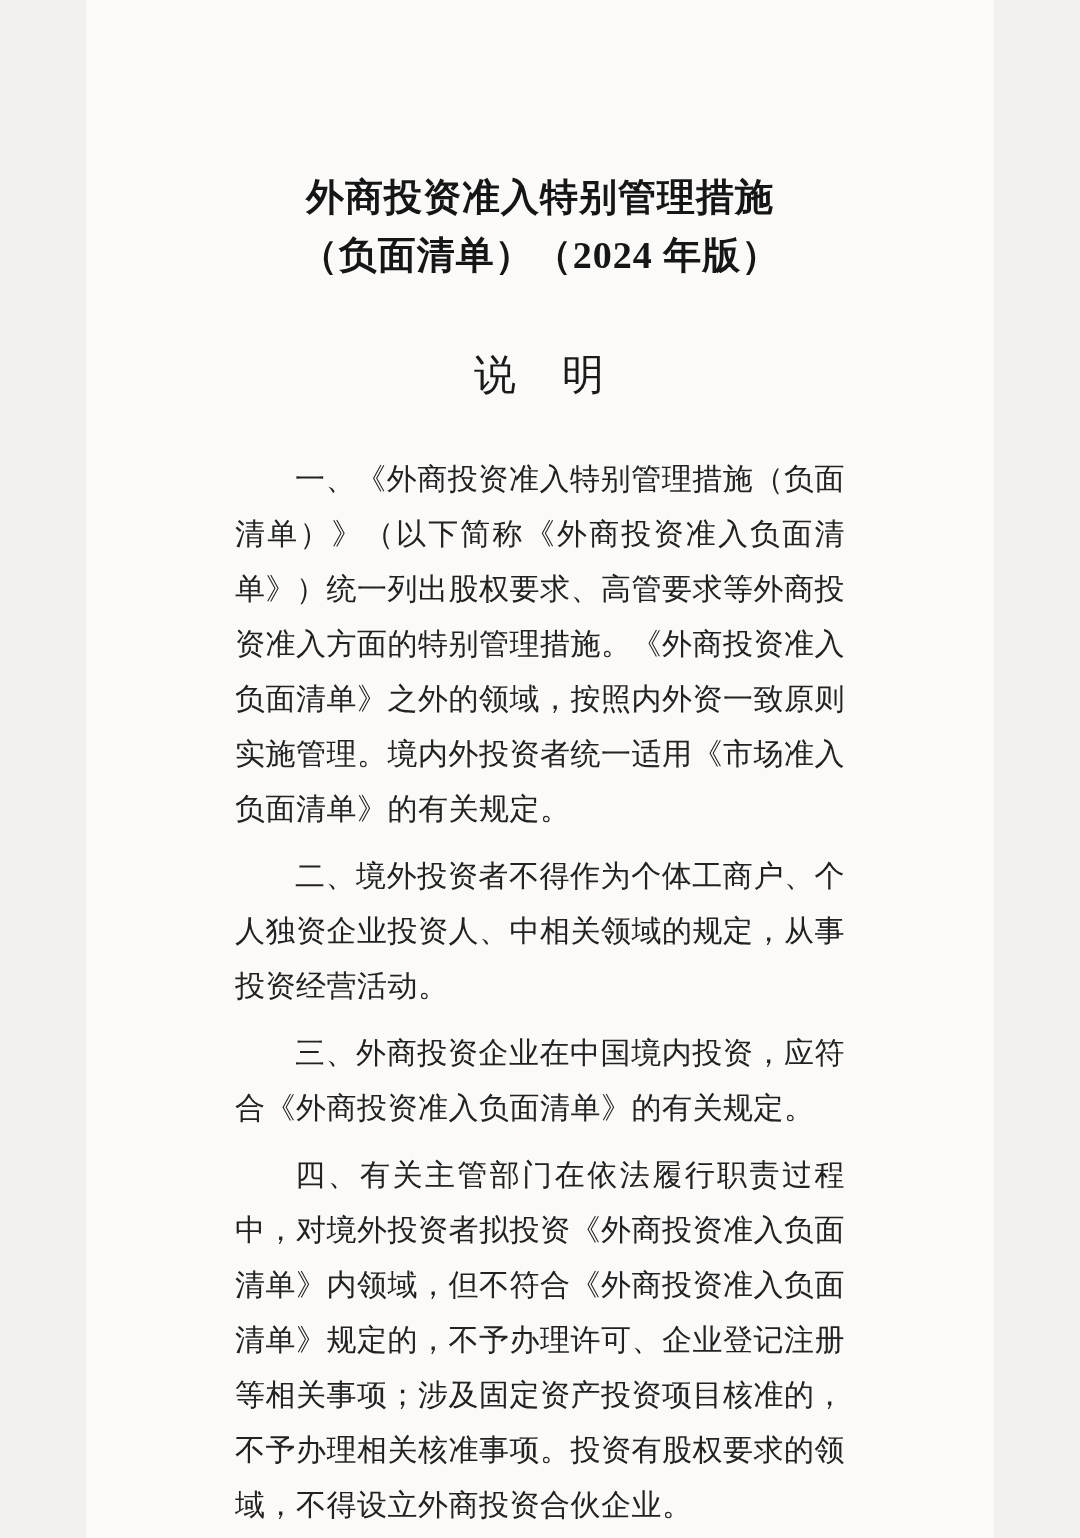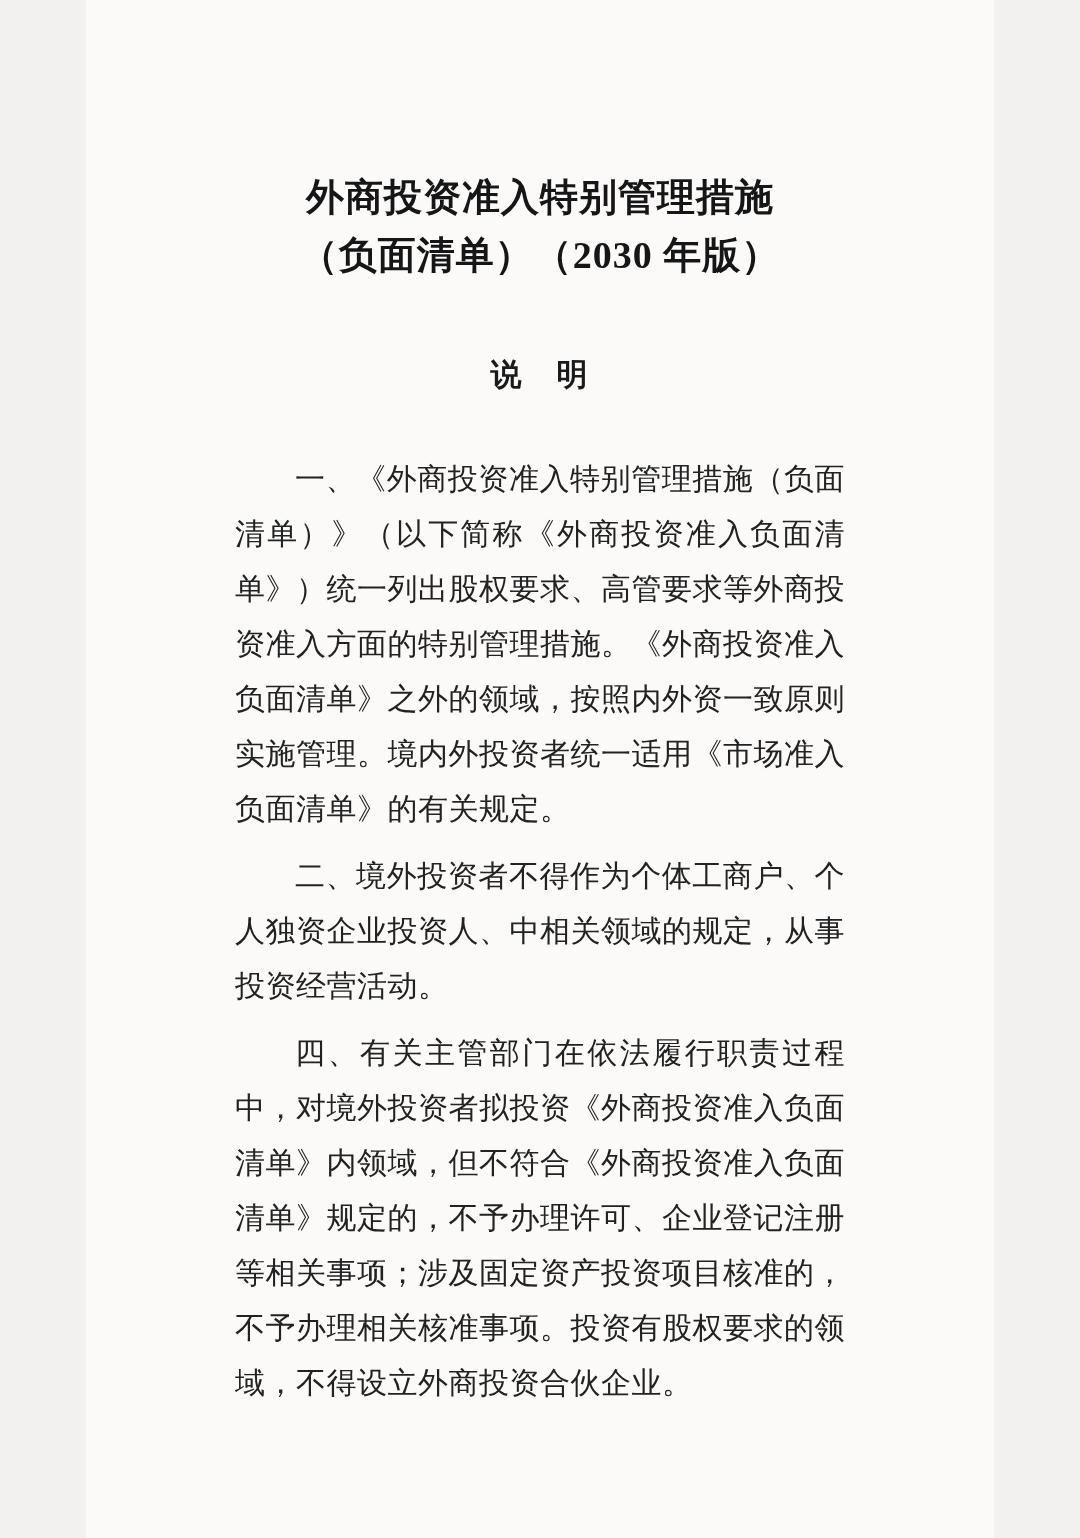--- a/index.html
+++ b/index.html
@@ -27,22 +27,22 @@
     line-height: 58px;
     letter-spacing: 1px;
     color: #161616;
   }
   .doc-title .title-line {
     display: block;
   }
   .section-heading {
     margin: 70px 0 0 0;
     text-align: center;
-    font-size: 31px;
-    font-weight: bold;
+    font-size: 42px;
+    font-weight: normal;
     line-height: 42px;
     letter-spacing: 2px;
     color: #1a1a1a;
   }
   .doc-body {
     margin: 55px 137px 0 137px;
     font-size: 30px;
     line-height: 55px;
     letter-spacing: 0.5px;
     text-align: justify;
@@ -54,24 +54,25 @@
     text-indent: 2em;
   }
 </style>
 </head>
 <body>
 
 <div class="page">
 
   <h1 class="doc-title">
     <span class="title-line">外商投资准入特别管理措施</span>
-    <span class="title-line">（负面清单）（2030 年版）</span>
+    <span class="title-line">（负面清单）（2024 年版）</span>
   </h1>
 
   <h2 class="section-heading">说　明</h2>
 
   <div class="doc-body">
     <p>一、《外商投资准入特别管理措施（负面清单）》（以下简称《外商投资准入负面清单》）统一列出股权要求、高管要求等外商投资准入方面的特别管理措施。《外商投资准入负面清单》之外的领域，按照内外资一致原则实施管理。境内外投资者统一适用《市场准入负面清单》的有关规定。</p>
     <p>二、境外投资者不得作为个体工商户、个人独资企业投资人、中相关领域的规定，从事投资经营活动。</p>
+    <p>三、外商投资企业在中国境内投资，应符合《外商投资准入负面清单》的有关规定。</p>
     <p>四、有关主管部门在依法履行职责过程中，对境外投资者拟投资《外商投资准入负面清单》内领域，但不符合《外商投资准入负面清单》规定的，不予办理许可、企业登记注册等相关事项；涉及固定资产投资项目核准的，不予办理相关核准事项。投资有股权要求的领域，不得设立外商投资合伙企业。</p>
   </div>
 
 </div>
 
 </body></html>

